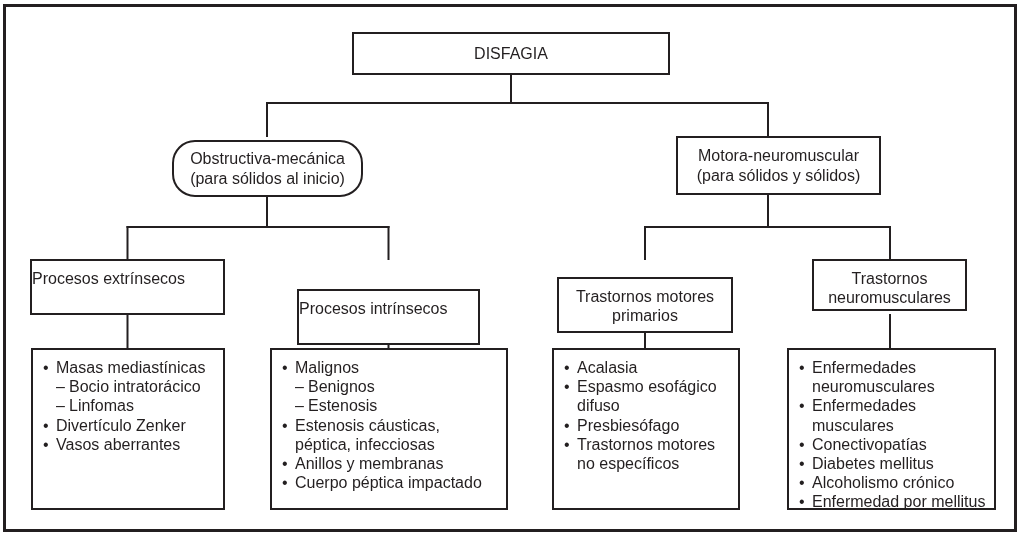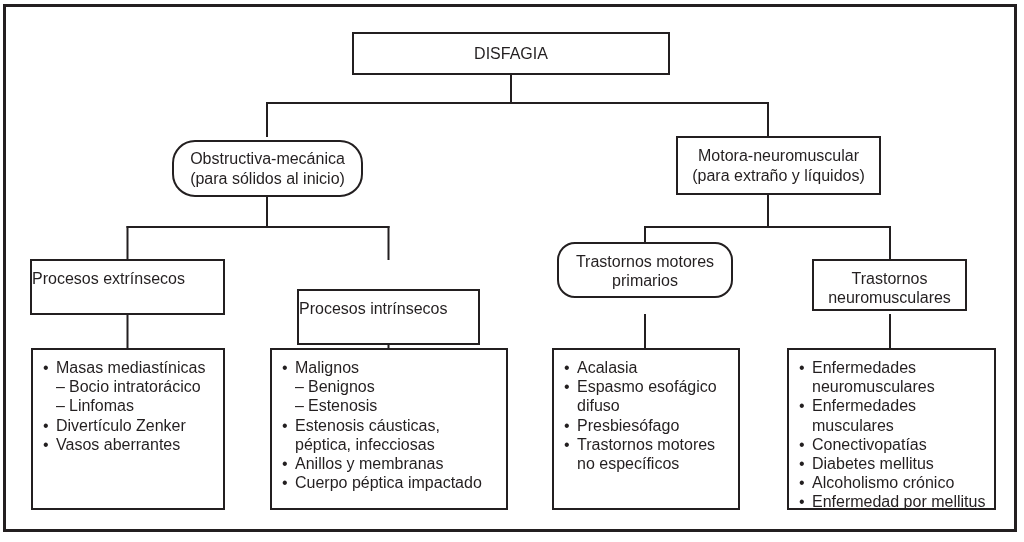--- a/index.html
+++ b/index.html
@@ -84,30 +84,30 @@
   <div class="node center" style="left:352px;top:32px;width:318px;height:43px;">
     <span>DISFAGIA</span>
   </div>
 
   <div class="node center" style="left:172px;top:140px;width:191px;height:57px;border-radius:23px;">
     <span>Obstructiva-mecánica</span>
     <span>(para sólidos al inicio)</span>
   </div>
   <div class="node center" style="left:636px;top:136px;width:205px;height:59px;margin-left:40px;">
     <span>Motora-neuromuscular</span>
-    <span>(para extraño y líquidos)</span>
+    <span>(para sólidos y sólidos)</span>
   </div>
 
   <div class="node toptext" style="left:30px;top:259px;width:195px;height:56px;">
     <span>Procesos extrínsecos</span>
   </div>
   <div class="node toptext" style="left:297px;top:273px;width:183px;height:56px;margin-top:16px;">
     <span>Procesos intrínsecos</span>
   </div>
-  <div class="node toptext" style="left:557px;top:242px;width:176px;height:56px;border-radius:18px;">
+  <div class="node toptext" style="left:557px;top:277px;width:176px;height:56px;">
     <span>Trastornos motores primarios</span>
   </div>
   <div class="node toptext" style="left:812px;top:259px;width:155px;height:52px;">
     <span>Trastornos neuromusculares</span>
   </div>
 
   <div class="node leaf" style="left:31px;top:348px;width:194px;height:162px;">
     <div>
         <div class="li">
           <span class="marker">•</span>

